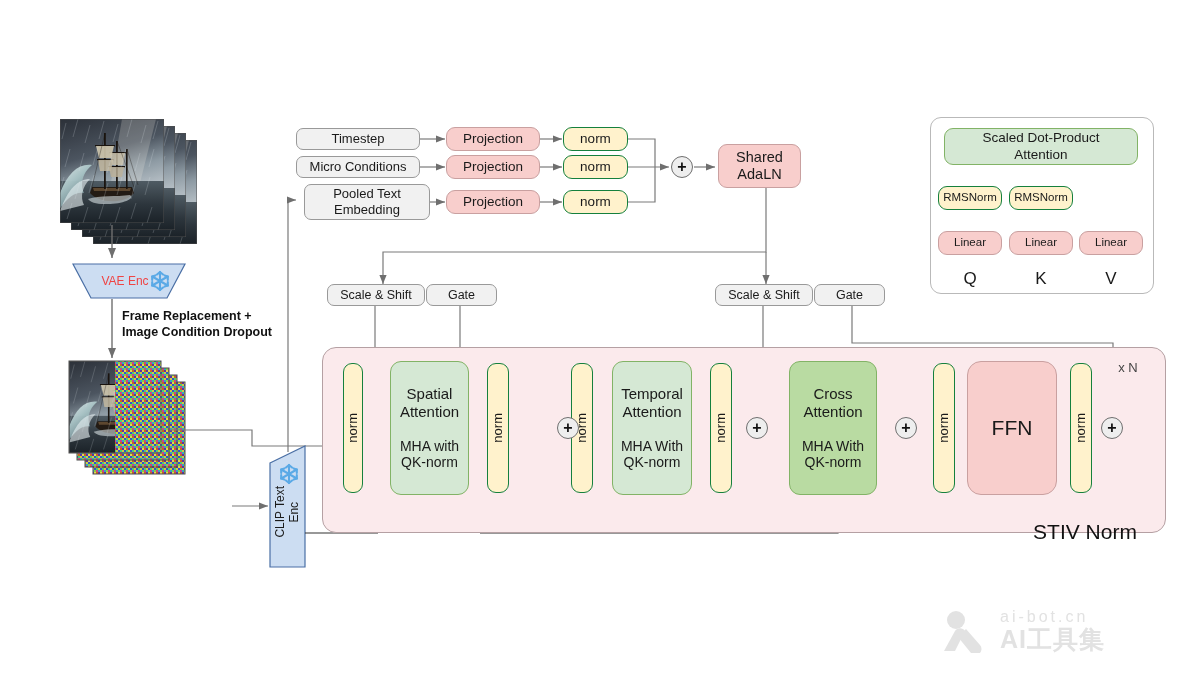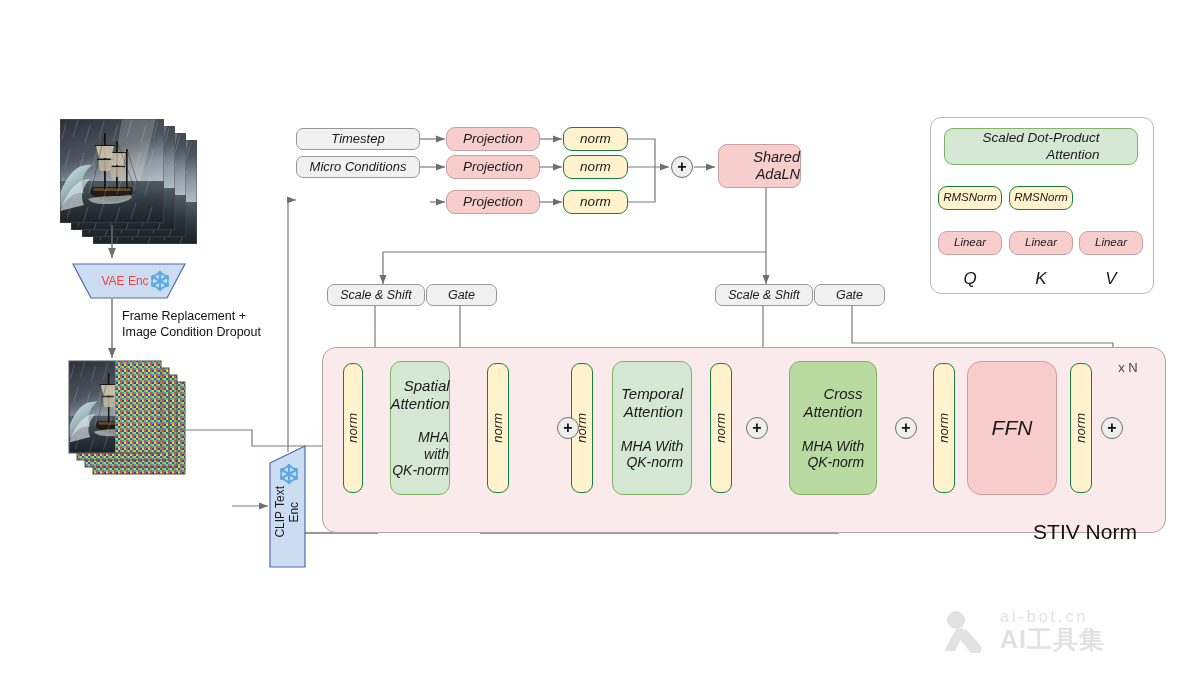--- a/index.html
+++ b/index.html
@@ -4,22 +4,22 @@
 <style>
   html,body{margin:0;padding:0;background:#ffffff;}
   body{width:1200px;height:675px;position:relative;overflow:hidden;
        font-family:"Liberation Sans","DejaVu Sans",sans-serif;
        color:#1a1a1a;-webkit-font-smoothing:antialiased;}
   #canvas{position:absolute;left:0;top:0;width:1200px;height:675px;}
   .svglayer{position:absolute;left:0;top:0;width:1200px;height:675px;}
 
   
   .node{position:absolute;box-sizing:border-box;display:flex;
-        align-items:center;justify-content:center;text-align:right;
-        line-height:1.15;font-style:italic;}
+        align-items:center;justify-content:center;text-align:center;
+        line-height:1.15;}
   .grey{background:#f1f1f1;border:1px solid #999;border-radius:7px;}
   .pink{background:#f8cecc;border:1px solid #c9a0a0;border-radius:9px;}
   .yellow{background:#fff2cc;border:1px solid #15803d;border-radius:9px;}
   .green{background:#d5e8d4;border:1px solid #82b366;border-radius:11px;}
   .green2{background:#b9dba2;border:1px solid #82b366;border-radius:11px;}
   .plain{background:transparent;border:none;}
 
   .vtext{writing-mode:vertical-rl;text-orientation:mixed;transform:rotate(180deg);}
 
   
@@ -36,21 +36,21 @@
   #mhacap{position:absolute;left:930px;top:298px;width:222px;height:24px;font-size:17px;
           display:flex;align-items:center;justify-content:center;color:#111;}
 
   
   .plus{position:absolute;width:22px;height:22px;border-radius:50%;
         background:#eeeeee;border:1px solid #6f6f6f;box-sizing:border-box;
         display:flex;align-items:center;justify-content:center;
         font-size:16px;line-height:1;color:#111;font-weight:600;}
   .trapTxt{position:absolute;font-size:12px;color:#ef4444;}
 
-  .cap{position:absolute;font-weight:normal;font-size:12.5px;color:#111;
+  .cap{position:absolute;font-weight:bold;font-size:12.5px;color:#111;
        line-height:1.25;text-align:center;}
 
   #prompt{position:absolute;left:63px;top:457px;width:167px;height:99px;
           background:#fff;border:1.5px solid #1a1a1a;font-size:14.5px;
           display:flex;align-items:center;justify-content:center;text-align:center;
           line-height:1.32;padding:4px 8px;box-sizing:border-box;color:#111;}
 
   
   #wm{position:absolute;left:928px;top:600px;width:250px;height:62px;
       display:flex;align-items:center;gap:10px;opacity:1;}
@@ -282,20 +282,23 @@
     <span>Image Condition Dropout</span>
   </div>
 
 
   <div class="node grey" style="left:296px;top:128px;width:124px;height:22px;font-size:13px;">
     <span>Timestep</span>
   </div>
   <div class="node grey" style="left:296px;top:156px;width:124px;height:22px;font-size:13px;">
     <span>Micro Conditions</span>
   </div>
+  <div class="node grey" style="left:304px;top:184px;width:126px;height:36px;font-size:13px;line-height:1.22;">
+    <span>Pooled Text Embedding</span>
+  </div>
 
   <div class="node pink" style="left:446px;top:127px;width:94px;height:24px;font-size:13.5px;">
     <span>Projection</span>
   </div>
   <div class="node pink" style="left:446px;top:155px;width:94px;height:24px;font-size:13.5px;">
     <span>Projection</span>
   </div>
   <div class="node pink" style="left:446px;top:190px;width:94px;height:24px;font-size:13.5px;">
     <span>Projection</span>
   </div>
@@ -347,21 +350,21 @@
   <div class="node yellow" style="left:710px;top:363px;width:22px;height:130px;">
     <span class="vtext" style="font-size:13px;">norm</span>
   </div>
   <div class="node yellow" style="left:933px;top:363px;width:22px;height:130px;">
     <span class="vtext" style="font-size:13px;">norm</span>
   </div>
   <div class="node yellow" style="left:1070px;top:363px;width:22px;height:130px;">
     <span class="vtext" style="font-size:13px;">norm</span>
   </div>
 
-  <div class="node green" style="left:390px;top:361px;width:60px;height:134px;flex-direction:column;font-size:15px;">
+  <div class="node green" style="left:390px;top:361px;width:79px;height:134px;flex-direction:column;font-size:15px;">
     <div style="line-height:1.18;">
       <span>Spatial</span><br>
       <span>Attention</span>
     </div>
     <div style="height:17px;"></div>
     <div style="line-height:1.18;font-size:14px;">
       <span>MHA with</span><br>
       <span>QK-norm</span>
     </div>
   </div>

